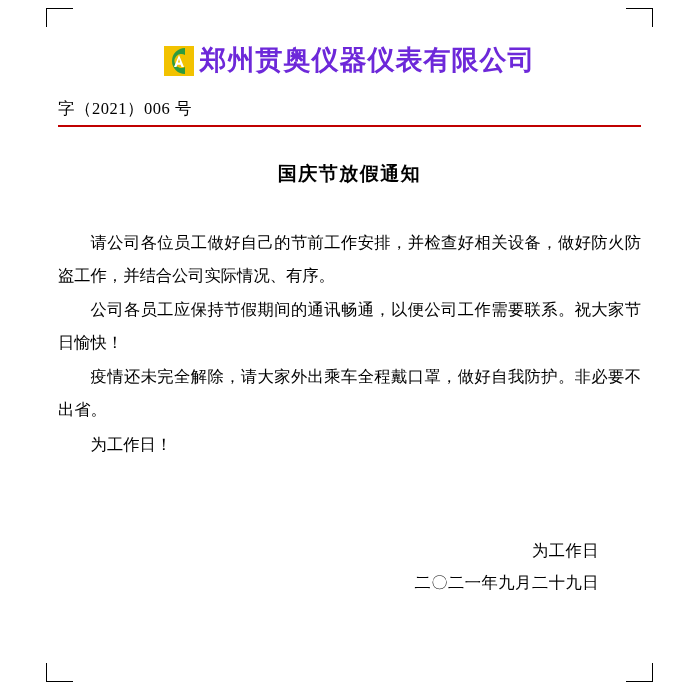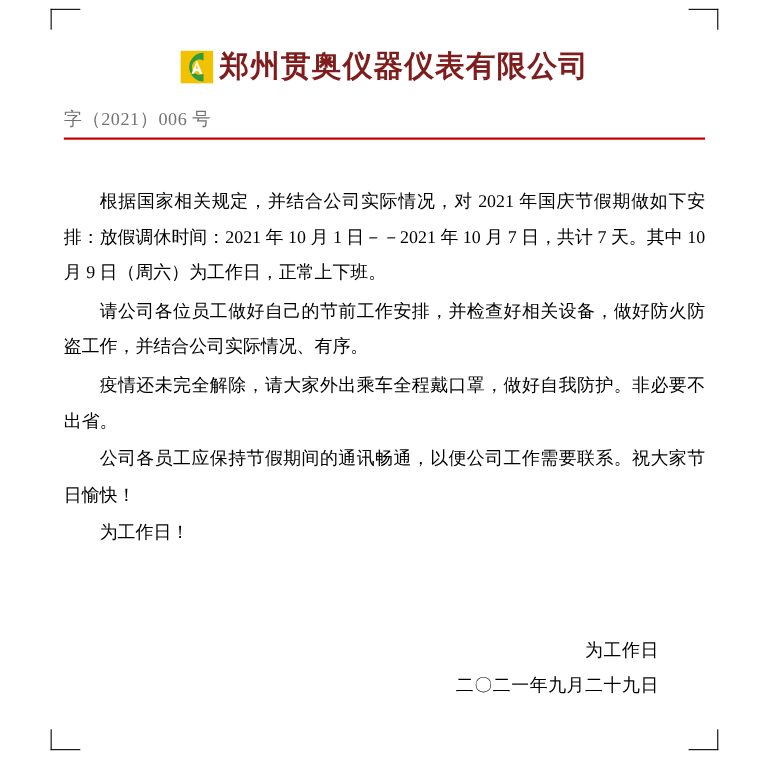--- a/index.html
+++ b/index.html
@@ -58,30 +58,30 @@
     height: 30px;
     flex: 0 0 auto;
   }
   .logo svg { display: block; }
 
   .company-name {
     font-family: "Liberation Serif", "DejaVu Serif", serif;
     font-weight: bold;
     font-size: 27px;
     letter-spacing: 1px;
-    color: #7f1d1d;
+    color: #6d28d9;
     white-space: nowrap;
     line-height: 1.1;
   }
 
   .doc-number {
     margin-top: 22px;
     font-size: 16.5px;
     letter-spacing: 0.5px;
-    color: #737373;
+    color: #000000;
   }
 
   .rule {
     margin-top: 5px;
     border-top: 2px solid #c00000;
     height: 0;
   }
 
   .doc-title {
     text-align: center;
@@ -132,26 +132,26 @@
           <path d="M15,9 L20,21 L17.5,21 L16.6,18.7 L13.4,18.7 L12.5,21 L10,21 Z M15,12.8 L13.9,16.6 L16.1,16.6 Z" fill="#ffffff"></path>
         </svg>
       </span>
       <span class="company-name">郑州贯奥仪器仪表有限公司</span>
     </div>
 
     <div class="doc-number">字（2021）006 号</div>
 
     <div class="rule"></div>
 
+    <div class="doc-title">国庆节放假通知</div>
 
     <div class="body-text">
-      <p>根据国家相关规定，并结合公司实际情况，对 2021 年国庆节假期做如下安排：放假调休时间：2021 年 10 月 1 日－－2021 年 10 月 7 日，共计 7 天。其中 10 月 9 日（周六）为工作日，正常上下班。</p>
       <p>请公司各位员工做好自己的节前工作安排，并检查好相关设备，做好防火防盗工作，并结合公司实际情况、有序。</p>
+      <p>公司各员工应保持节假期间的通讯畅通，以便公司工作需要联系。祝大家节日愉快！</p>
       <p>疫情还未完全解除，请大家外出乘车全程戴口罩，做好自我防护。非必要不出省。</p>
-      <p>公司各员工应保持节假期间的通讯畅通，以便公司工作需要联系。祝大家节日愉快！</p>
       <p>为工作日！</p>
     </div>
 
     <div class="signature">
       <div>为工作日</div>
       <div>二〇二一年九月二十九日</div>
     </div>
 
   </div>
 </div>

